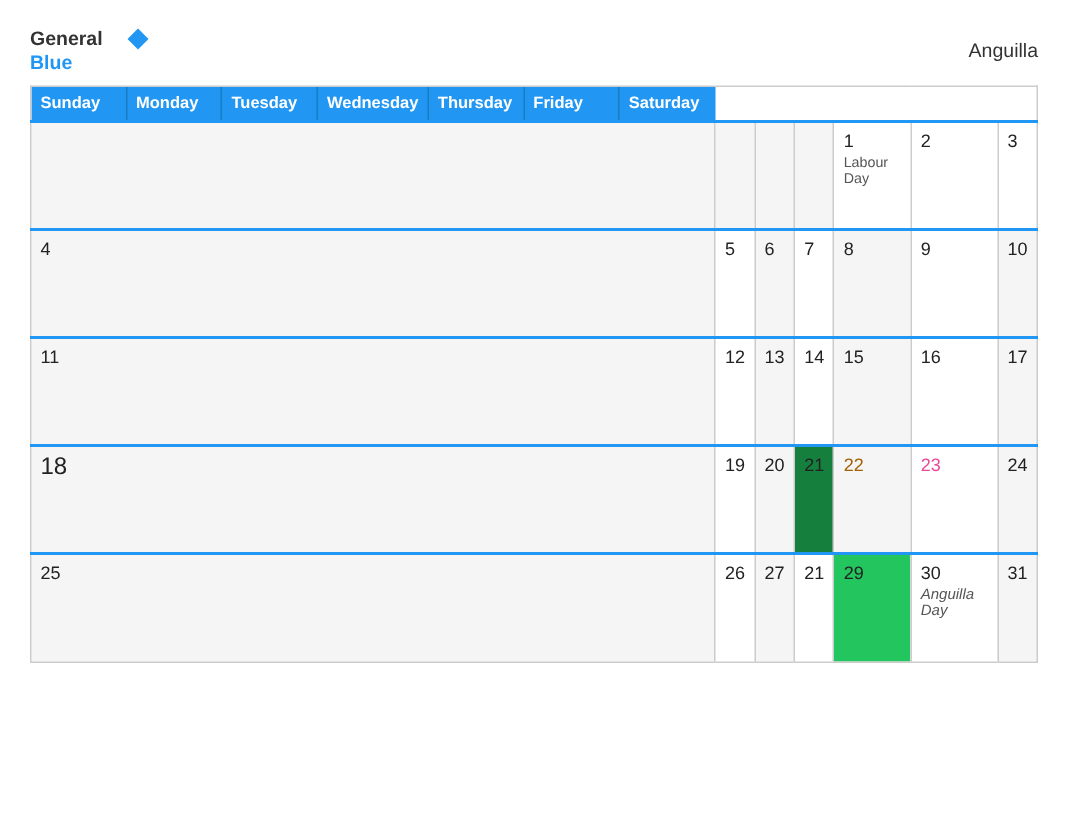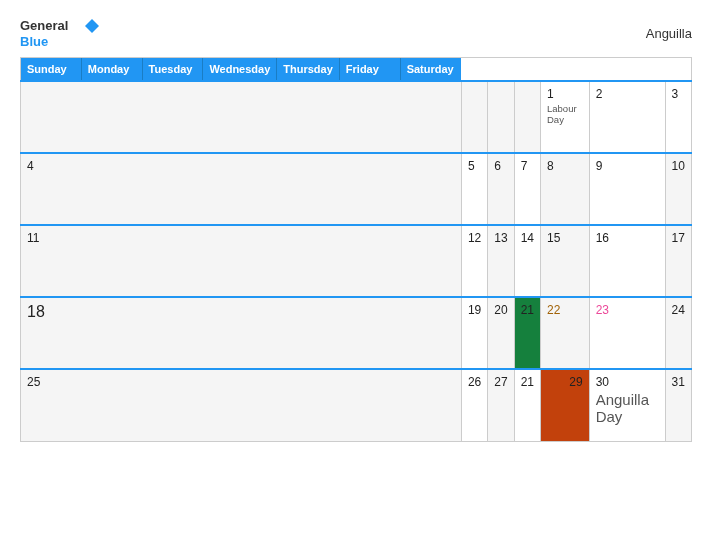--- a/index.html
+++ b/index.html
@@ -215,26 +215,26 @@
           </td>
           <td style="min-height: 72px; height: 72px; padding: 5px 6px; vertical-align: top; background: rgb(255, 255, 255); border-right: 1px solid rgb(204, 204, 204);">
             <span style="display: block; font-size: 12px; color: rgb(34, 34, 34);">26</span>
           </td>
           <td style="min-height: 72px; height: 72px; padding: 5px 6px; vertical-align: top; background: rgb(245, 245, 245); border-right: 1px solid rgb(204, 204, 204);">
             <span style="display: block; font-size: 12px; color: rgb(34, 34, 34);">27</span>
           </td>
           <td style="min-height: 72px; height: 72px; padding: 5px 6px; vertical-align: top; background: rgb(255, 255, 255); border-right: 1px solid rgb(204, 204, 204);">
             <span style="display: block; font-size: 12px; color: rgb(34, 34, 34);">21</span>
           </td>
-          <td style="min-height: 72px; height: 72px; padding: 5px 6px; vertical-align: top; background: #c2410c; border-right: 1px solid rgb(204, 204, 204); text-align: right;">
+          <td style="min-height: 72px; height: 72px; padding: 5px 6px; vertical-align: top; background: #22c55e; border-right: 1px solid rgb(204, 204, 204);">
             <span style="display: block; font-size: 12px; color: rgb(34, 34, 34);">29</span>
           </td>
           <td style="min-height: 72px; height: 72px; padding: 5px 6px; vertical-align: top; background: rgb(255, 255, 255); border-right: 1px solid rgb(204, 204, 204);">
             <span style="display: block; font-size: 12px; color: rgb(34, 34, 34);">30</span>
-            <span style="display: block; font-size: 15px; color: rgb(85, 85, 85); margin-top: 2px;">Anguilla Day</span>
+            <span style="display: block; font-size: 10px; color: rgb(85, 85, 85); margin-top: 2px; font-style: italic;">Anguilla Day</span>
           </td>
           <td style="min-height: 72px; height: 72px; padding: 5px 6px; vertical-align: top; background: rgb(245, 245, 245); border-right: none;">
             <span style="display: block; font-size: 12px; color: rgb(34, 34, 34);">31</span>
           </td>
         </tr>
       </tbody>
   </table>
 </div>
 
 </body></html>

